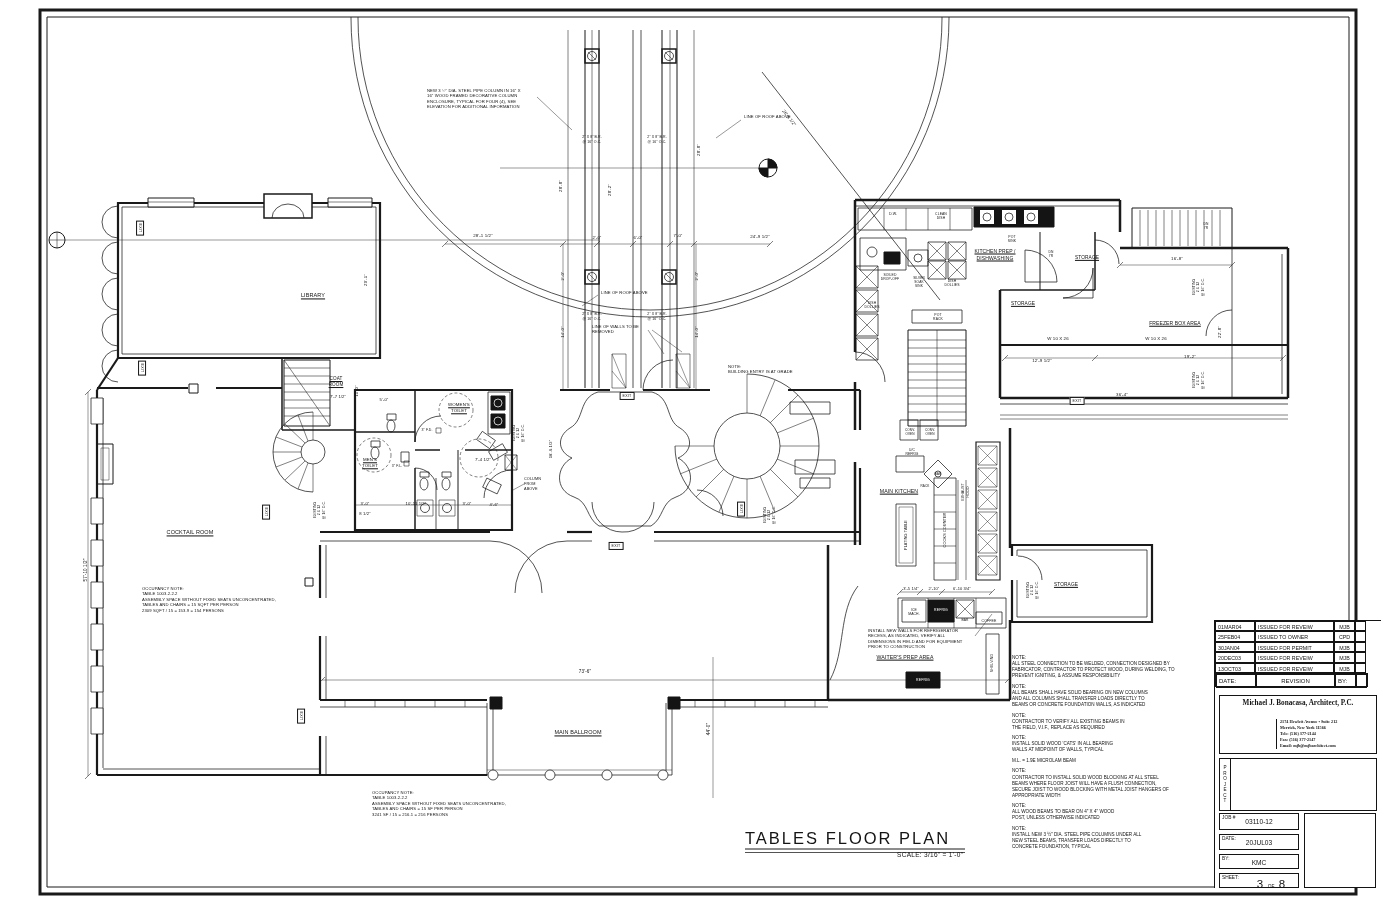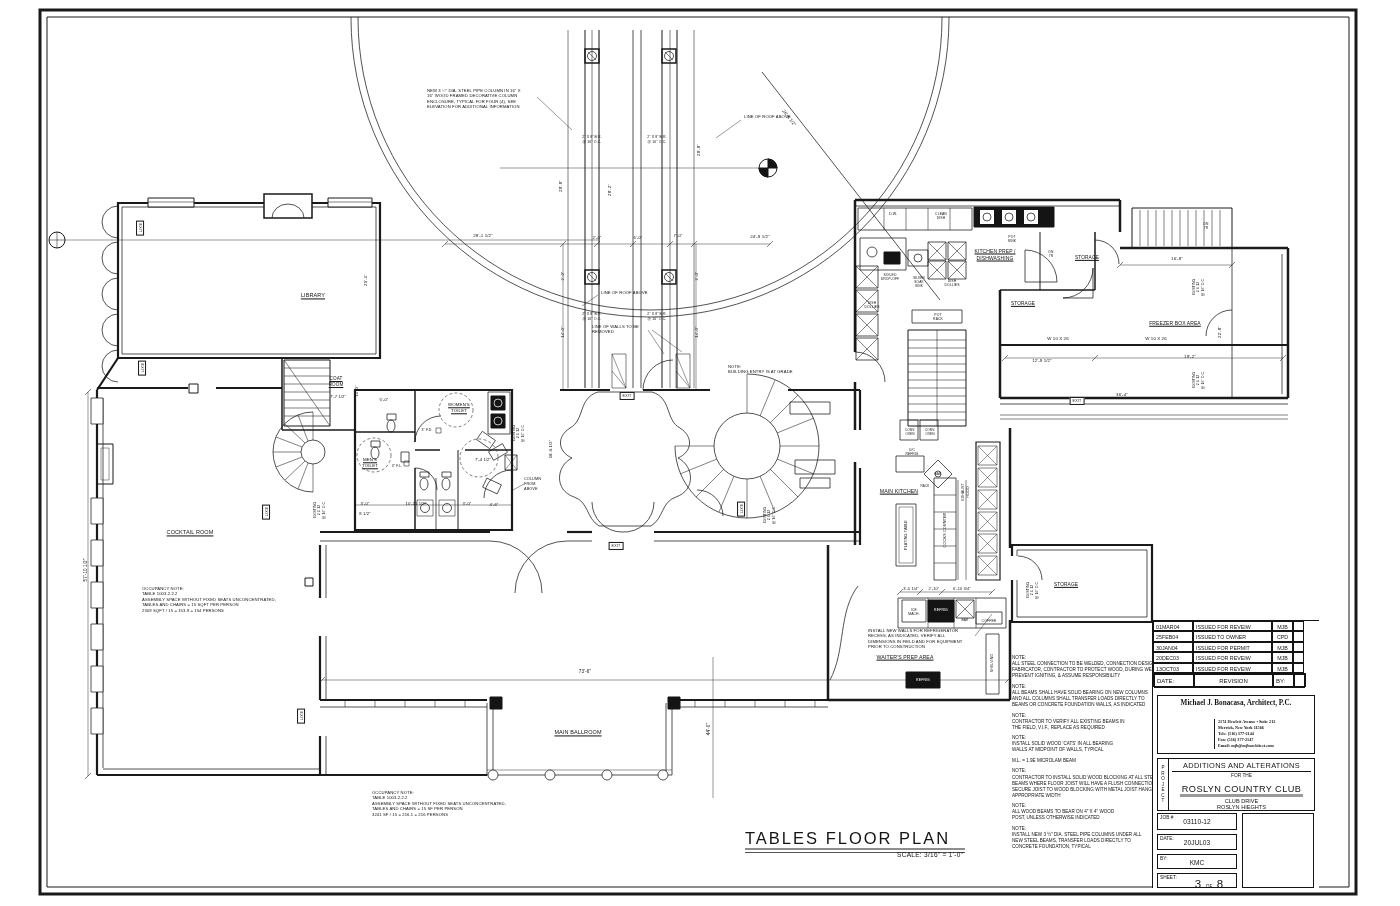--- a/index.html
+++ b/index.html
@@ -27,21 +27,21 @@
     transform:translate(-50%,-50%);text-align:center}
   
   .notes{position:absolute;left:1012px;top:655px;width:172px;
     font-size:4.6px;line-height:1.32}
   .note{white-space:pre-line;margin-bottom:4.5px}
   
   #dwg-title{position:absolute;left:745px;top:829px;font-size:16.5px;
     letter-spacing:2px;font-weight:400}
   #dwg-scale{position:absolute;left:897px;top:851px;font-size:6.5px;letter-spacing:.3px}
   
-  #tb{position:absolute;left:1152px;top:620px;width:167px;height:268px;
+  #tb{position:absolute;left:1214px;top:620px;width:167px;height:268px;
     border-left:1.6px solid #141414;border-top:1.6px solid #141414;background:#fff}
   .tbbox{position:absolute;border:1.1px solid #141414;background:#fff}
   #rev-rows{left:4px;top:3px;width:153px}
   .revrow{display:grid;grid-template-columns:40px 79px 21px 11px;height:10.4px}
   .revrow>div{border:.6px solid #141414;font-size:5.3px;line-height:10px;
     overflow:hidden;white-space:nowrap;padding-left:2px}
   .revrow>div:nth-child(3){text-align:center;padding-left:0}
   #rev-head{left:4px;top:57px;width:153px;height:14px;display:grid;
     grid-template-columns:40px 79px 21px 11px;border:1.1px solid #141414}
   #rev-head>div{border:.6px solid #141414;font-size:6px;line-height:12px;
@@ -793,27 +793,20 @@
     <div id="arch-addr">
           <div>2174 Hewlett Avenue • Suite 212</div>
           <div>Merrick, New York 11566</div>
           <div>Tele: (516) 377-2144</div>
           <div>Fax:  (516) 377-2147</div>
           <div>Email: mjb@mjbarchitect.com</div>
         </div>
   </div>
   <div id="proj" class="tbbox">
     <div id="proj-side">PROJECT</div>
-    <div id="proj-main">
-      <div class="pl1">ADDITIONS AND ALTERATIONS</div>
-      <div class="pl2">FOR THE</div>
-      <div><span class="pl3">ROSLYN COUNTRY CLUB</span></div>
-      <div class="pl4">CLUB DRIVE</div>
-      <div class="pl5">ROSLYN HIEGHTS</div>
-    </div>
   </div>
   <div id="f-job" class="tbbox fbox">
     <span class="fl">JOB #</span>
     <span class="fv">03110-12</span>
   </div>
   <div id="f-date" class="tbbox fbox">
     <span class="fl">DATE:</span>
     <span class="fv">20JUL03</span>
   </div>
   <div id="f-by" class="tbbox fbox">

